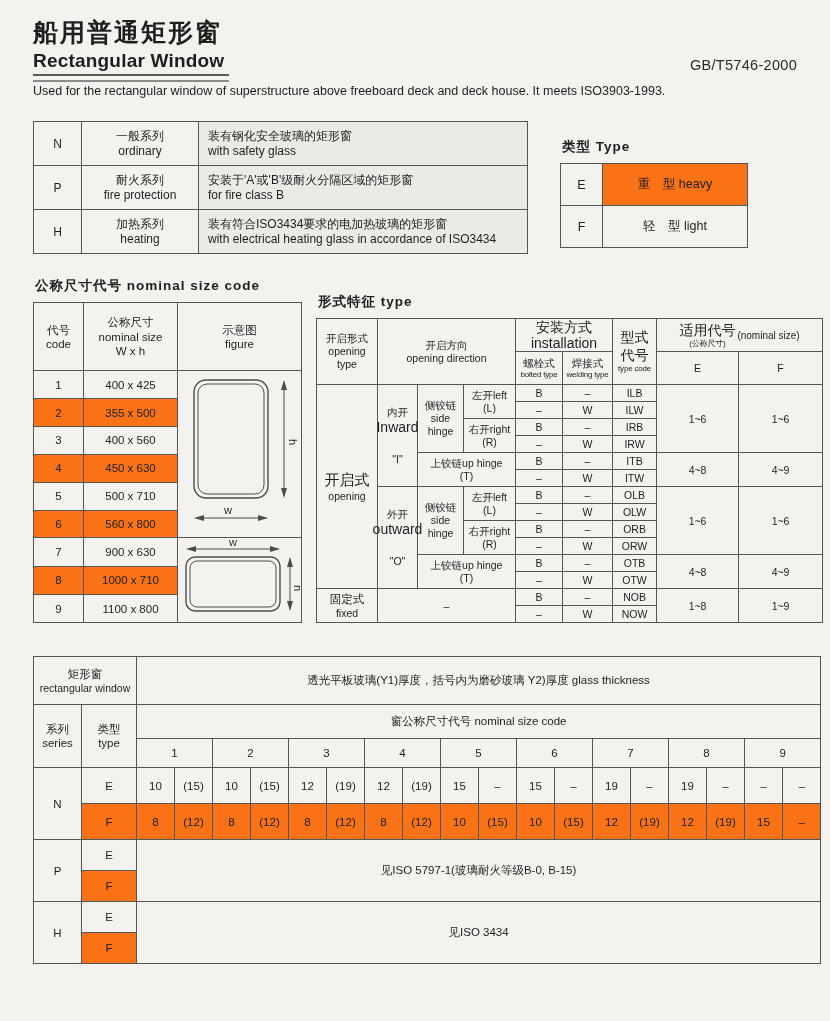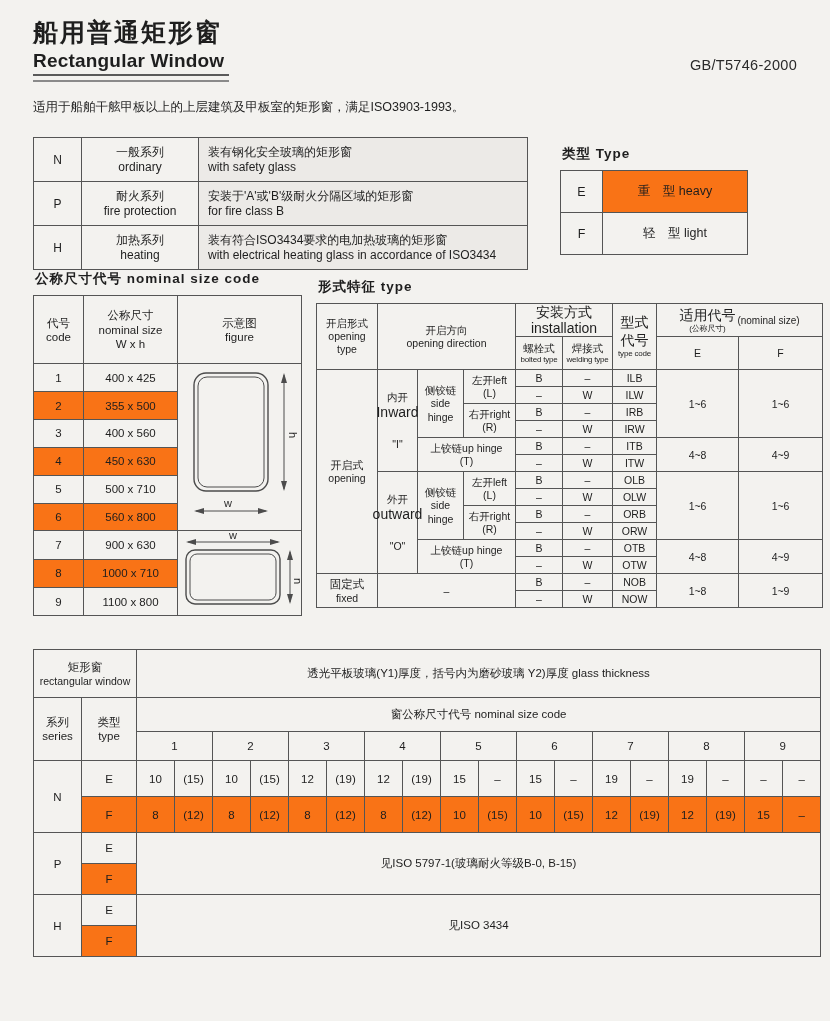--- a/index.html
+++ b/index.html
@@ -26,26 +26,26 @@
   .shade{background:#f97316;}
   .sec-label{font-size:13.5px;font-weight:bold;margin:0 0 7px 2px;letter-spacing:1px;}
   .stack{display:flex;flex-direction:column;align-items:center;justify-content:center;line-height:1.25;}
   .stack.left{align-items:flex-start;}
 
   
   .row-1{display:flex;align-items:flex-start;margin-top:20px;}
   .series-table{width:494px;font-size:12px;}
   .series-table td{height:44px;}
   .series-table .desc{ text-align:left;padding-left:9px;background:#eceae7;}
-  .type-block{margin-left:32px;margin-top:8px;}
+  .type-block{margin-left:32px;margin-top:17px;}
   .type-table{width:187px;font-size:12.5px;}
   .type-table td{height:42px;}
 
   
-  .row-2{display:flex;align-items:center;}
+  .row-2{display:flex;align-items:flex-end;margin-top:23px;}
   .size-table{width:268px;font-size:11.5px;border-radius:18px;}
   .size-table .hdr td{height:68px;}
   .size-table .r td{height:27px;}
   .form-block{margin-left:14px;}
   .form-table{width:506px;font-size:10.5px;}
   .form-table td{padding:0 1px;line-height:1.15;}
   .form-table .h1 td{height:30px;}
   .form-table .h2 td{height:33px;}
   .form-table .b td{height:17px;}
   .tiny{font-size:8px;letter-spacing:-0.2px;}
@@ -67,21 +67,21 @@
 </style>
 </head>
 <body>
 
 <div class="page">
 
   <h1 class="title-zh">船用普通矩形窗</h1>
   <div class="title-en">Rectangular Window</div>
   <div class="dbl-underline"></div>
   <div class="std-no">GB/T5746-2000</div>
-  <p class="intro zh">适用于船舶干舷甲板以上的上层建筑及甲板室的矩形窗，满足ISO3903-1993。</p>
+  <p class="intro en">Used for the rectangular window of superstructure above freeboard deck and deck house. It meets ISO3903-1993.</p>
 
   <div class="row-1">
     <div>
       <table class="series-table">
         <colgroup>
             <col style="width:48px">
             <col style="width:117px">
             <col style="width:329px">
           </colgroup>
         <tbody>
@@ -313,21 +313,21 @@
                   <span class="tiny">welding type</span>
                 </div>
               </td>
           <td>E</td>
           <td>F</td>
         </tr>
 
         <tr class="b">
           <td rowspan="12">
                 <div class="stack">
-                  <span style="font-size:11px">开启式</span>
+                  <span style="font-size:15px">开启式</span>
                   <span>opening</span>
                 </div>
               </td>
           <td rowspan="6">
                 <div class="stack">
                   <span>内开</span>
                   <span class="small">Inward</span>
                   <span class="quote-gap">"I"</span>
                 </div>
               </td>

